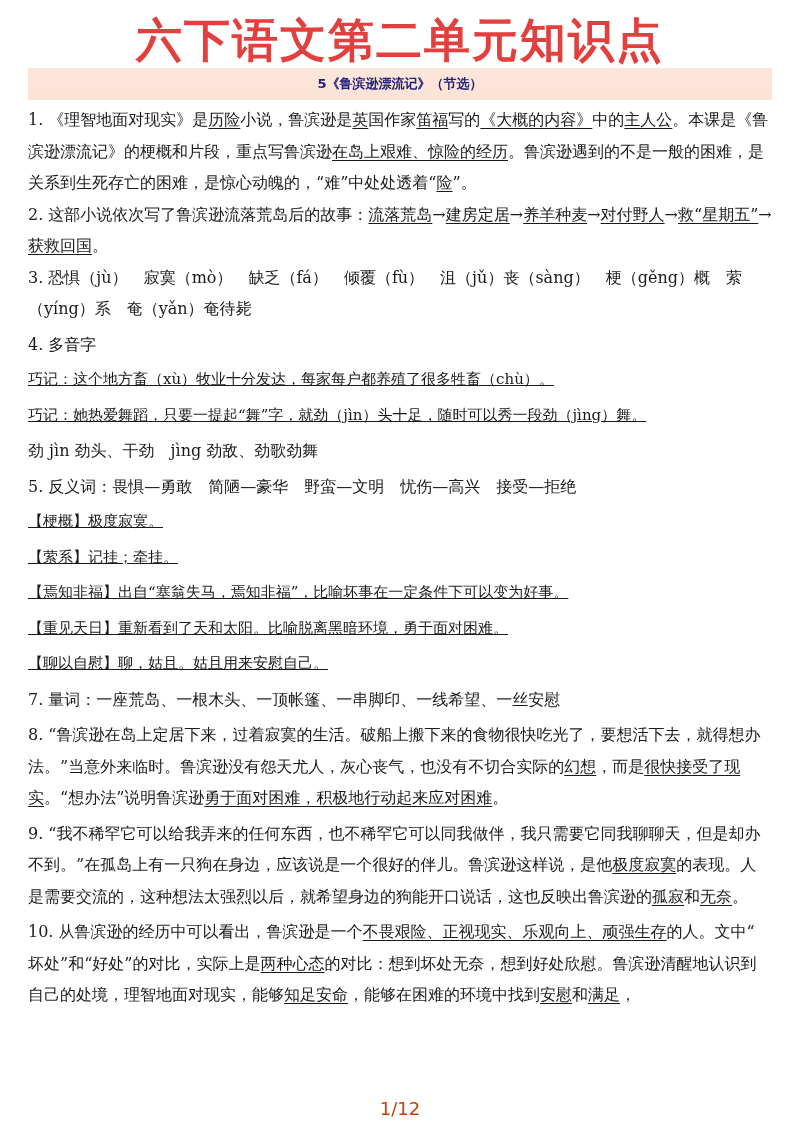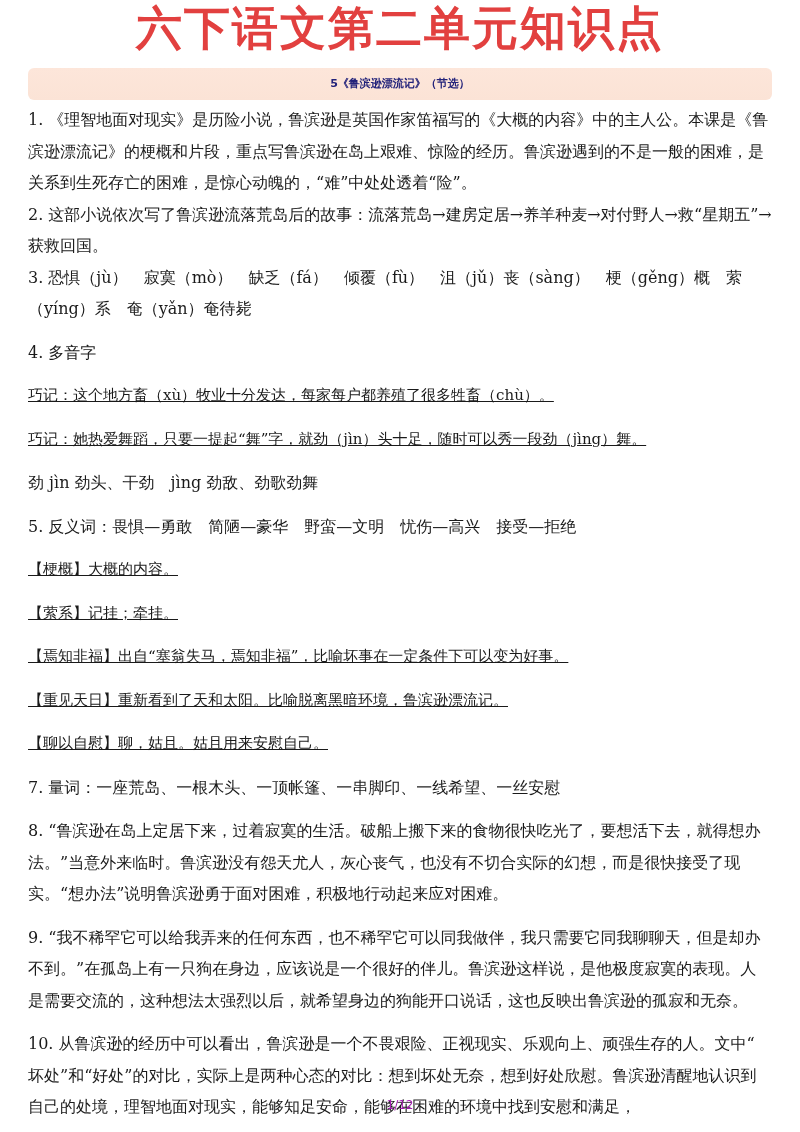--- a/index.html
+++ b/index.html
@@ -2,45 +2,45 @@
 <html><head>
 <meta charset="utf-8">
 <style>
   html, body { margin: 0; padding: 0; background: #ffffff; }
   body {
     width: 800px; height: 1132px; position: relative; overflow: hidden;
     font-family: "DejaVu Serif", "Liberation Serif", serif;
     color: #1a1a1a;
   }
   .page-title {
-    position: absolute; left: 0; top: 0; width: 800px; text-align: center;
+    position: absolute; left: 0; top: 12px; width: 800px; text-align: center;
     font-family: "DejaVu Sans", "Liberation Sans", sans-serif;
     font-weight: bold; font-size: 46px; letter-spacing: 2px;
     color: #e2403f; line-height: 56px;
   }
   .section-band {
     position: absolute; left: 28px; top: 68px; width: 470px; height: 32px;
     width: 744px;
     background: linear-gradient(#fde6da, #fbe3d6);
     text-align: center; line-height: 32px;
     font-family: "DejaVu Sans", "Liberation Sans", sans-serif;
-    font-weight: bold; font-size: 11px; color: #22227a; border-radius: 6px;
+    font-weight: bold; font-size: 13px; color: #22227a;
   }
   .content {
     position: absolute; left: 28px; top: 104px; width: 744px;
     font-size: 16px; line-height: 31.5px;
   }
   .para { margin: 0; }
-  .u { text-underline-offset: 3px; }
+  .u { text-decoration: underline; text-underline-offset: 3px; }
   .kai { font-family: "DejaVu Serif", serif; font-size: 15px; text-decoration: underline; }
-  .small-gap { margin-top: 12px; }
+  .small-gap { margin-top: 4px; }
   .def { padding-left: 0; }
   .page-num {
     position: absolute; left: 0; top: 1098px; width: 800px; text-align: center;
-    font-family: "DejaVu Sans", "Liberation Sans", sans-serif; font-size: 12px; color: #a21caf;
+    font-family: "DejaVu Sans", "Liberation Sans", sans-serif; font-size: 18px; color: #c2410c;
   }
 </style>
 </head>
 <body>
 
 <div class="page-title">六下语文第二单元知识点</div>
 <div class="section-band">5《鲁滨逊漂流记》（节选）</div>
 
 <div class="content">
   <p class="para">
@@ -64,24 +64,24 @@
   </p>
   <p class="para small-gap kai">巧记：这个地方畜（xù）牧业十分发达，每家每户都养殖了很多牲畜（chù）。</p>
   <p class="para small-gap kai">巧记：她热爱舞蹈，只要一提起“舞”字，就劲（jìn）头十足，随时可以秀一段劲（jìng）舞。</p>
   <p class="para small-gap">劲 jìn 劲头、干劲　jìng 劲敌、劲歌劲舞</p>
 
   <p class="para small-gap">
     <span>5.</span>
     <span>反义词：畏惧—勇敢　简陋—豪华　野蛮—文明　忧伤—高兴　接受—拒绝</span>
   </p>
 
-  <p class="para small-gap def kai">【梗概】大概的内容。</p>
+  <p class="para small-gap def kai">【梗概】极度寂寞。</p>
   <p class="para small-gap def kai">【萦系】记挂；牵挂。</p>
   <p class="para small-gap def kai">【焉知非福】出自“塞翁失马，焉知非福”，比喻坏事在一定条件下可以变为好事。</p>
-  <p class="para small-gap def kai">【重见天日】重新看到了天和太阳。比喻脱离黑暗环境，鲁滨逊漂流记。</p>
+  <p class="para small-gap def kai">【重见天日】重新看到了天和太阳。比喻脱离黑暗环境，勇于面对困难。</p>
   <p class="para small-gap def kai">【聊以自慰】聊，姑且。姑且用来安慰自己。</p>
 
   <p class="para small-gap">
     <span>7.</span>
     <span>量词：一座荒岛、一根木头、一顶帐篷、一串脚印、一线希望、一丝安慰</span>
   </p>
 
   <p class="para small-gap">
     <span>8.</span>
     <span>“鲁滨逊在岛上定居下来，过着寂寞的生活。破船上搬下来的食物很快吃光了，要想活下去，就得想办法。”当意外来临时。鲁滨逊没有怨天尤人，灰心丧气，也没有不切合实际的</span><span class="u">幻想</span><span>，而是</span><span class="u">很快接受了现实</span><span>。“想办法”说明鲁滨逊</span><span class="u">勇于面对困难，积极地行动起来应对困难</span><span>。</span>

